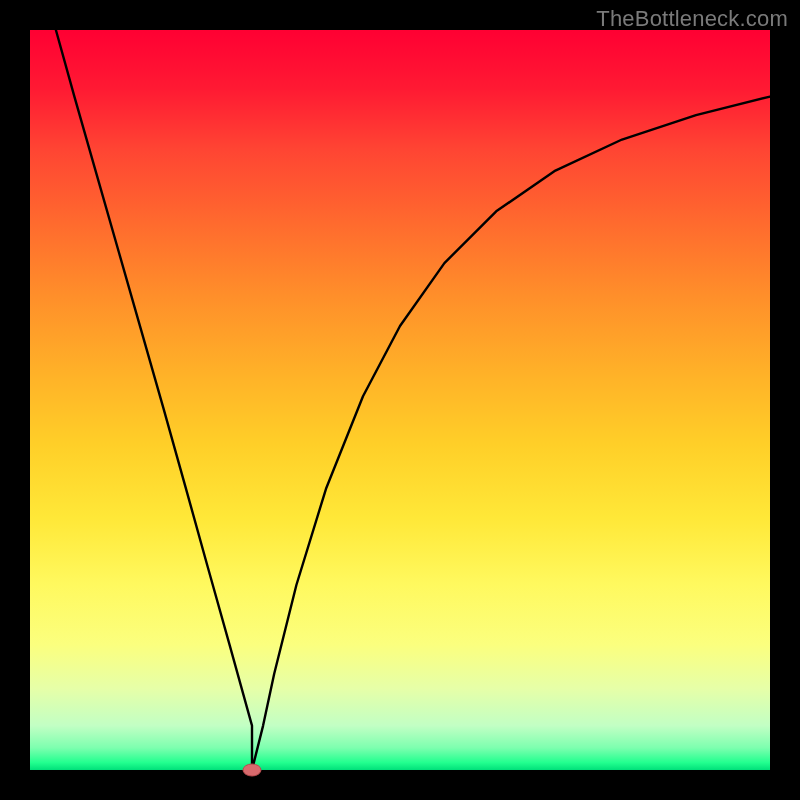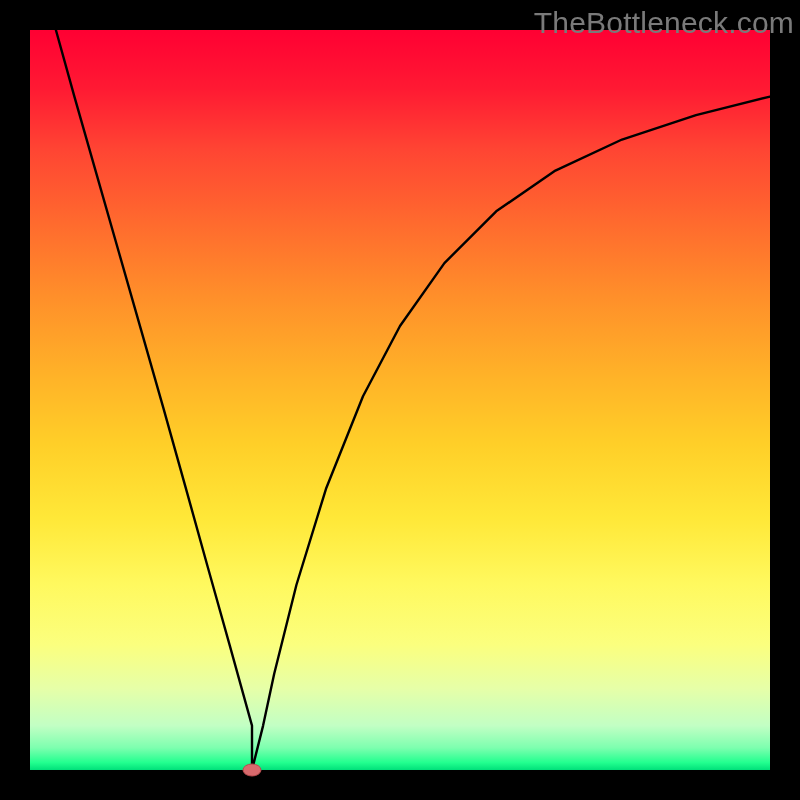--- a/index.html
+++ b/index.html
@@ -36,23 +36,23 @@
       #e6ffa8 89%,
       #c2ffc4 94%,
       #7dffaf 97%,
       #22ff8f 99%,
       #00e07a 100%
     );
   }
   .watermark {
     position: absolute;
     top: 6px;
-    right: 6px;
+    right: 12px;
     color: #7a7a7a;
-    font-size: 30px;
+    font-size: 22px;
     font-weight: 500;
     letter-spacing: 0.2px;
     user-select: none;
   }
   .curve-svg {
     position: absolute;
     left: 0;
     top: 0;
     width: 740px;
     height: 740px;

